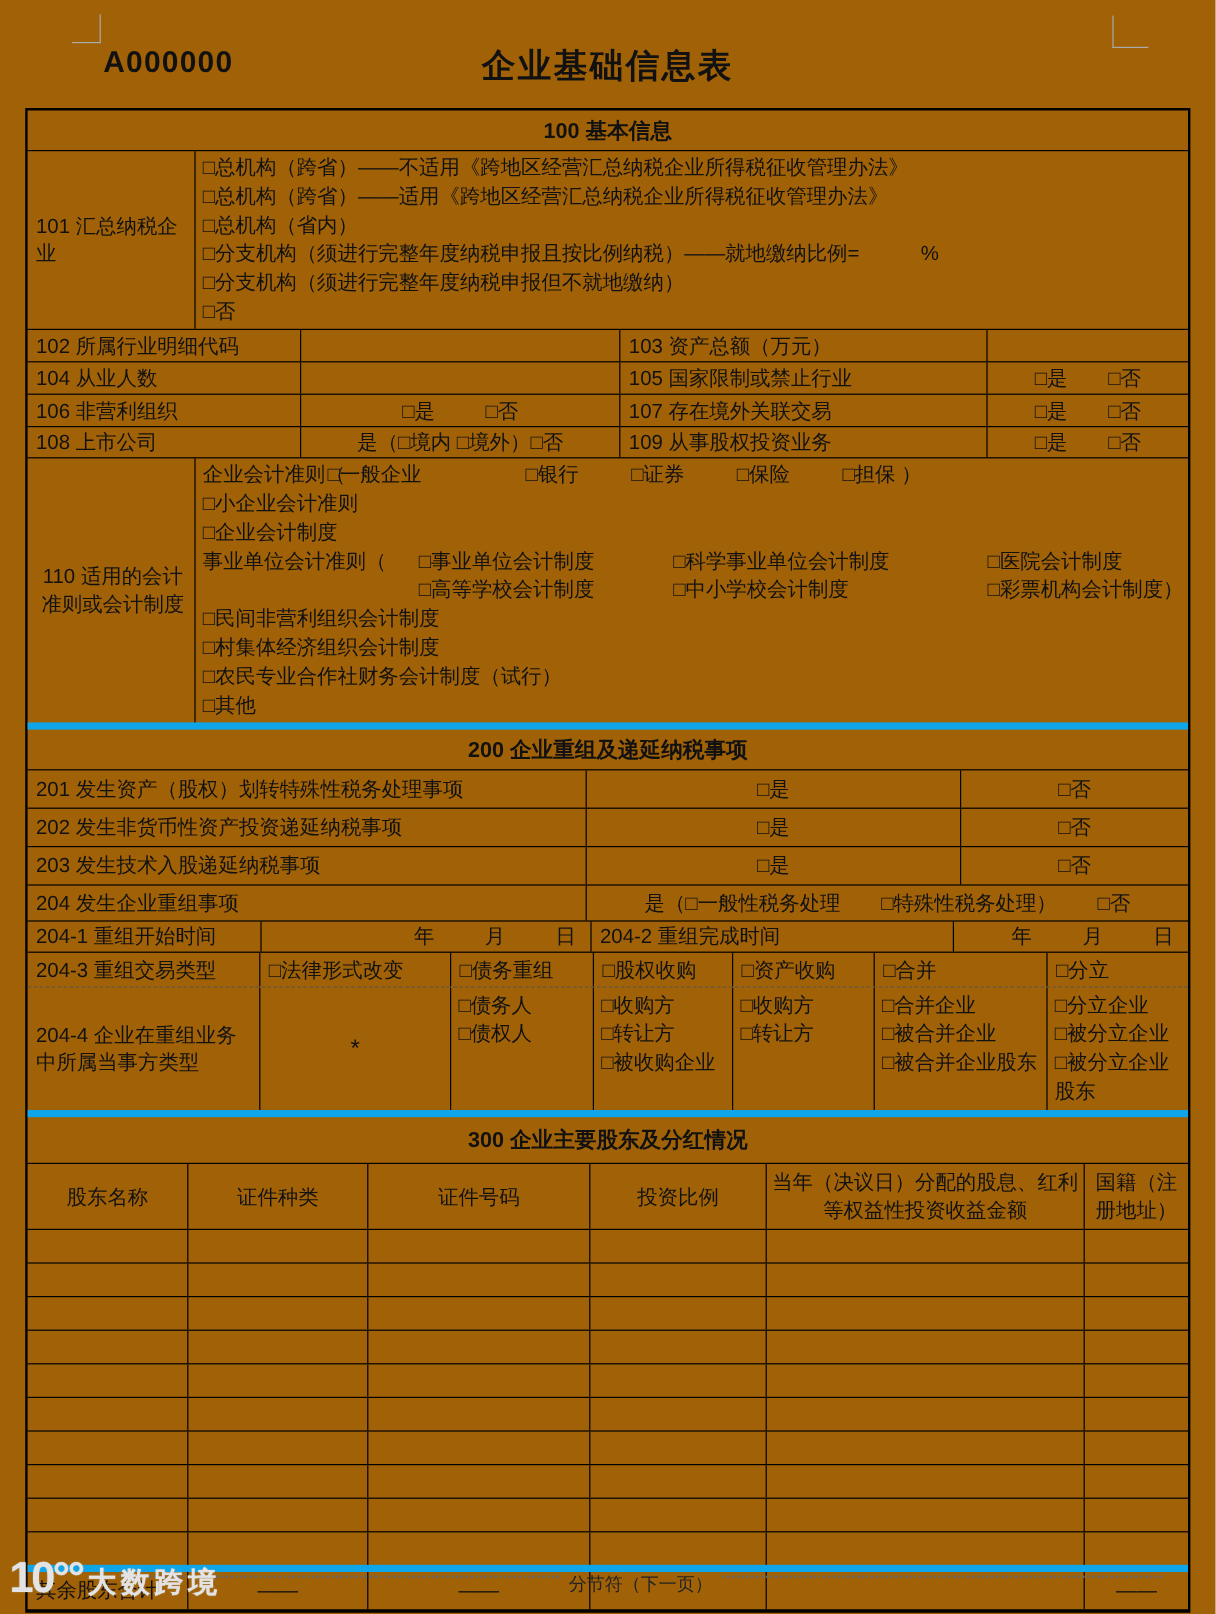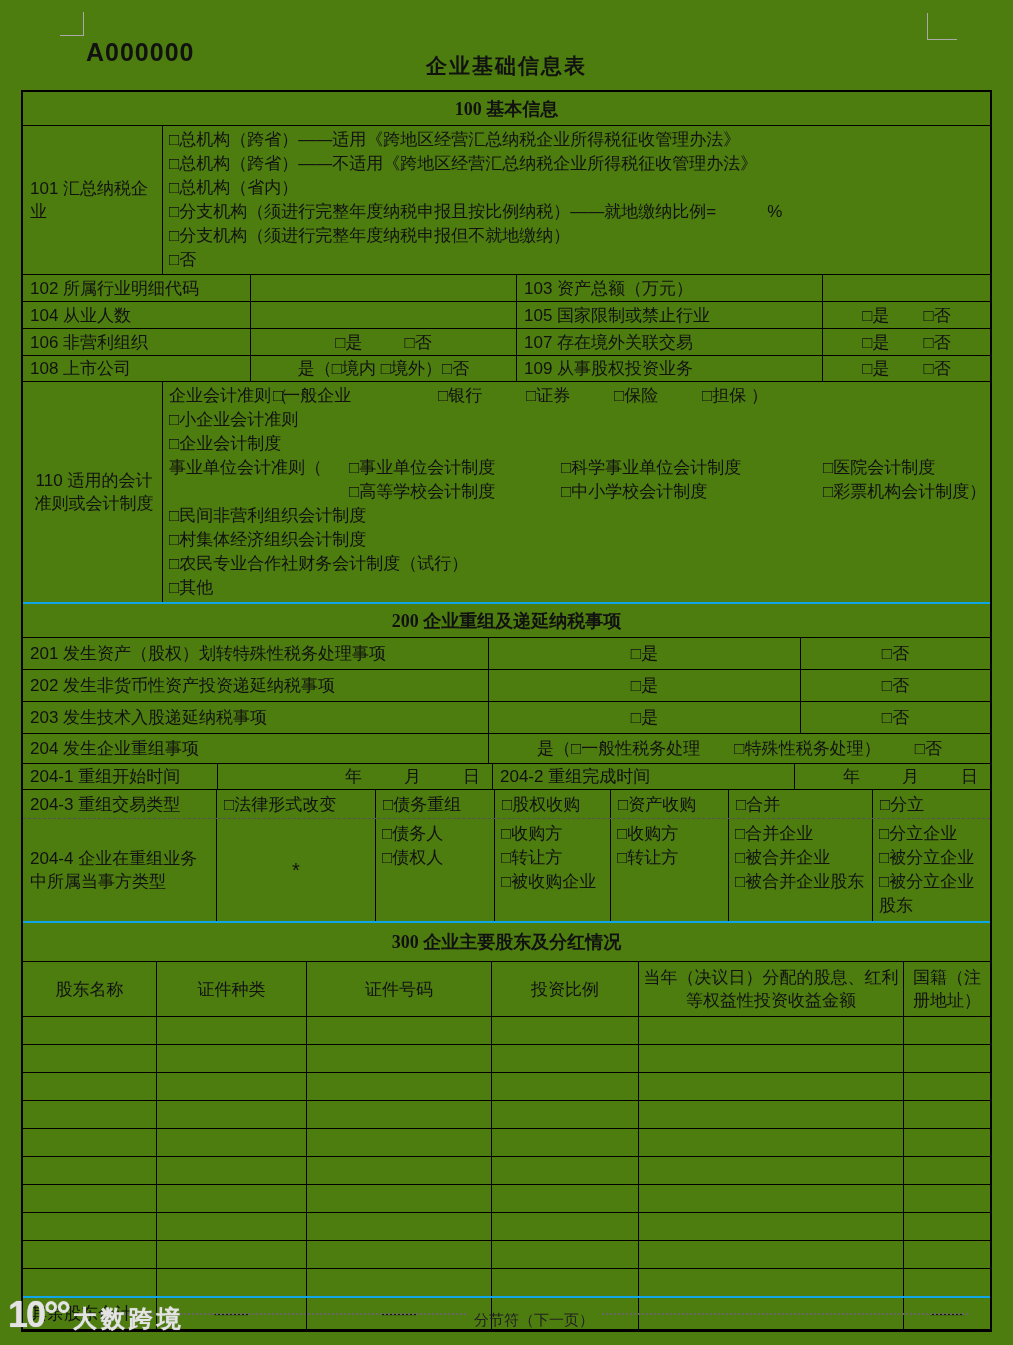--- a/index.html
+++ b/index.html
@@ -1,43 +1,43 @@
 <!DOCTYPE html>
 <html><head>
 <meta charset="utf-8">
 <style>
   html,body { margin:0; padding:0; background:#e9e9e9; }
   .page {
     position:relative; width:1013px; height:1345px; margin:0 auto;
-    background:#4d7c0f; overflow:hidden;
+    background:#a16207; overflow:hidden;
     font-family:"Liberation Sans","DejaVu Sans",sans-serif;
     color:#111;
   }
   
   .crop { position:absolute; }
   .crop-tl { left:60px; top:12px; width:23px; height:23px; border-right:1.5px solid #aaa; border-bottom:1.5px solid #aaa; }
   .crop-tr { left:927px; top:13px; width:29px; height:26px; border-left:1.5px solid #aaa; border-bottom:1.5px solid #aaa; }
 
   
   .hdr { position:relative; height:90px; }
   .code { position:absolute; left:86px; top:38px; font-size:25px; font-weight:bold; letter-spacing:1px; }
-  .title { position:absolute; left:0; right:0; top:36px; margin:16px; text-align:center; font-size:21px; font-weight:bold; letter-spacing:2px; }
+  .title { position:absolute; left:0; right:0; top:36px; margin:0; text-align:center; font-size:28px; font-weight:bold; letter-spacing:2px; }
 
   
   .tbl { margin:0 21px; border:2px solid #000; border-bottom-width:3px; }
   .row { display:grid; }
   .tbl > .row, .rows-wrap > .row { border-top:1px solid #000; }
   .tbl > .row:first-child { border-top:none; }
-  .row.thick { border-top:2px solid #0ea5e9; }
+  .row.thick { border-top:6px solid #0ea5e9; }
   .row.dashed { border-top:1.5px dashed #555; }
   .c { border-right:1px solid #000; display:flex; align-items:center; min-width:0; font-size:17px; }
   .row .c:last-child { border-right:none; }
   .lbl { padding:1px 4px 1px 7px; }
   .ctr { justify-content:center; text-align:center; }
-  .sec .c { justify-content:center; font-weight:bold; font-size:18px;font-family:Liberation Serif, serif; }
+  .sec .c { justify-content:center; font-weight:bold; font-size:18px; }
   .sec { min-height:33px; }
 
   
   .g-101 { grid-template-columns:140px 1fr; }
   .g-4   { grid-template-columns:228px 266px 306px 1fr; }
   .g-2col{ grid-template-columns:466px 312px 1fr; }
   .g-204 { grid-template-columns:466px 1fr; }
   .g-2041{ grid-template-columns:195px 275px 302px 1fr; }
   .g-2043{ grid-template-columns:194px 159px 119px 116px 118px 144px 1fr; }
   .g-300 { grid-template-columns:134px 150px 185px 147px 265px 1fr; }
@@ -95,22 +95,22 @@
 
   <div class="tbl">
 
     <div class="row sec">
       <div class="c">100 基本信息</div>
     </div>
 
     <div class="row g-101 h101">
       <div class="c lbl">101 汇总纳税企业</div>
       <div class="c opts">
+        <div class="opt">□总机构（跨省）——不适用《跨地区经营汇总纳税企业所得税征收管理办法》</div>
         <div class="opt">□总机构（跨省）——适用《跨地区经营汇总纳税企业所得税征收管理办法》</div>
-        <div class="opt">□总机构（跨省）——不适用《跨地区经营汇总纳税企业所得税征收管理办法》</div>
         <div class="opt">□总机构（省内）</div>
         <div class="opt">□分支机构（须进行完整年度纳税申报且按比例纳税）——就地缴纳比例=　　　%</div>
         <div class="opt">□分支机构（须进行完整年度纳税申报但不就地缴纳）</div>
         <div class="opt">□否</div>
       </div>
     </div>
 
     <div class="row g-4 h26">
       <div class="c lbl">102 所属行业明细代码</div>
       <div class="c"></div>

